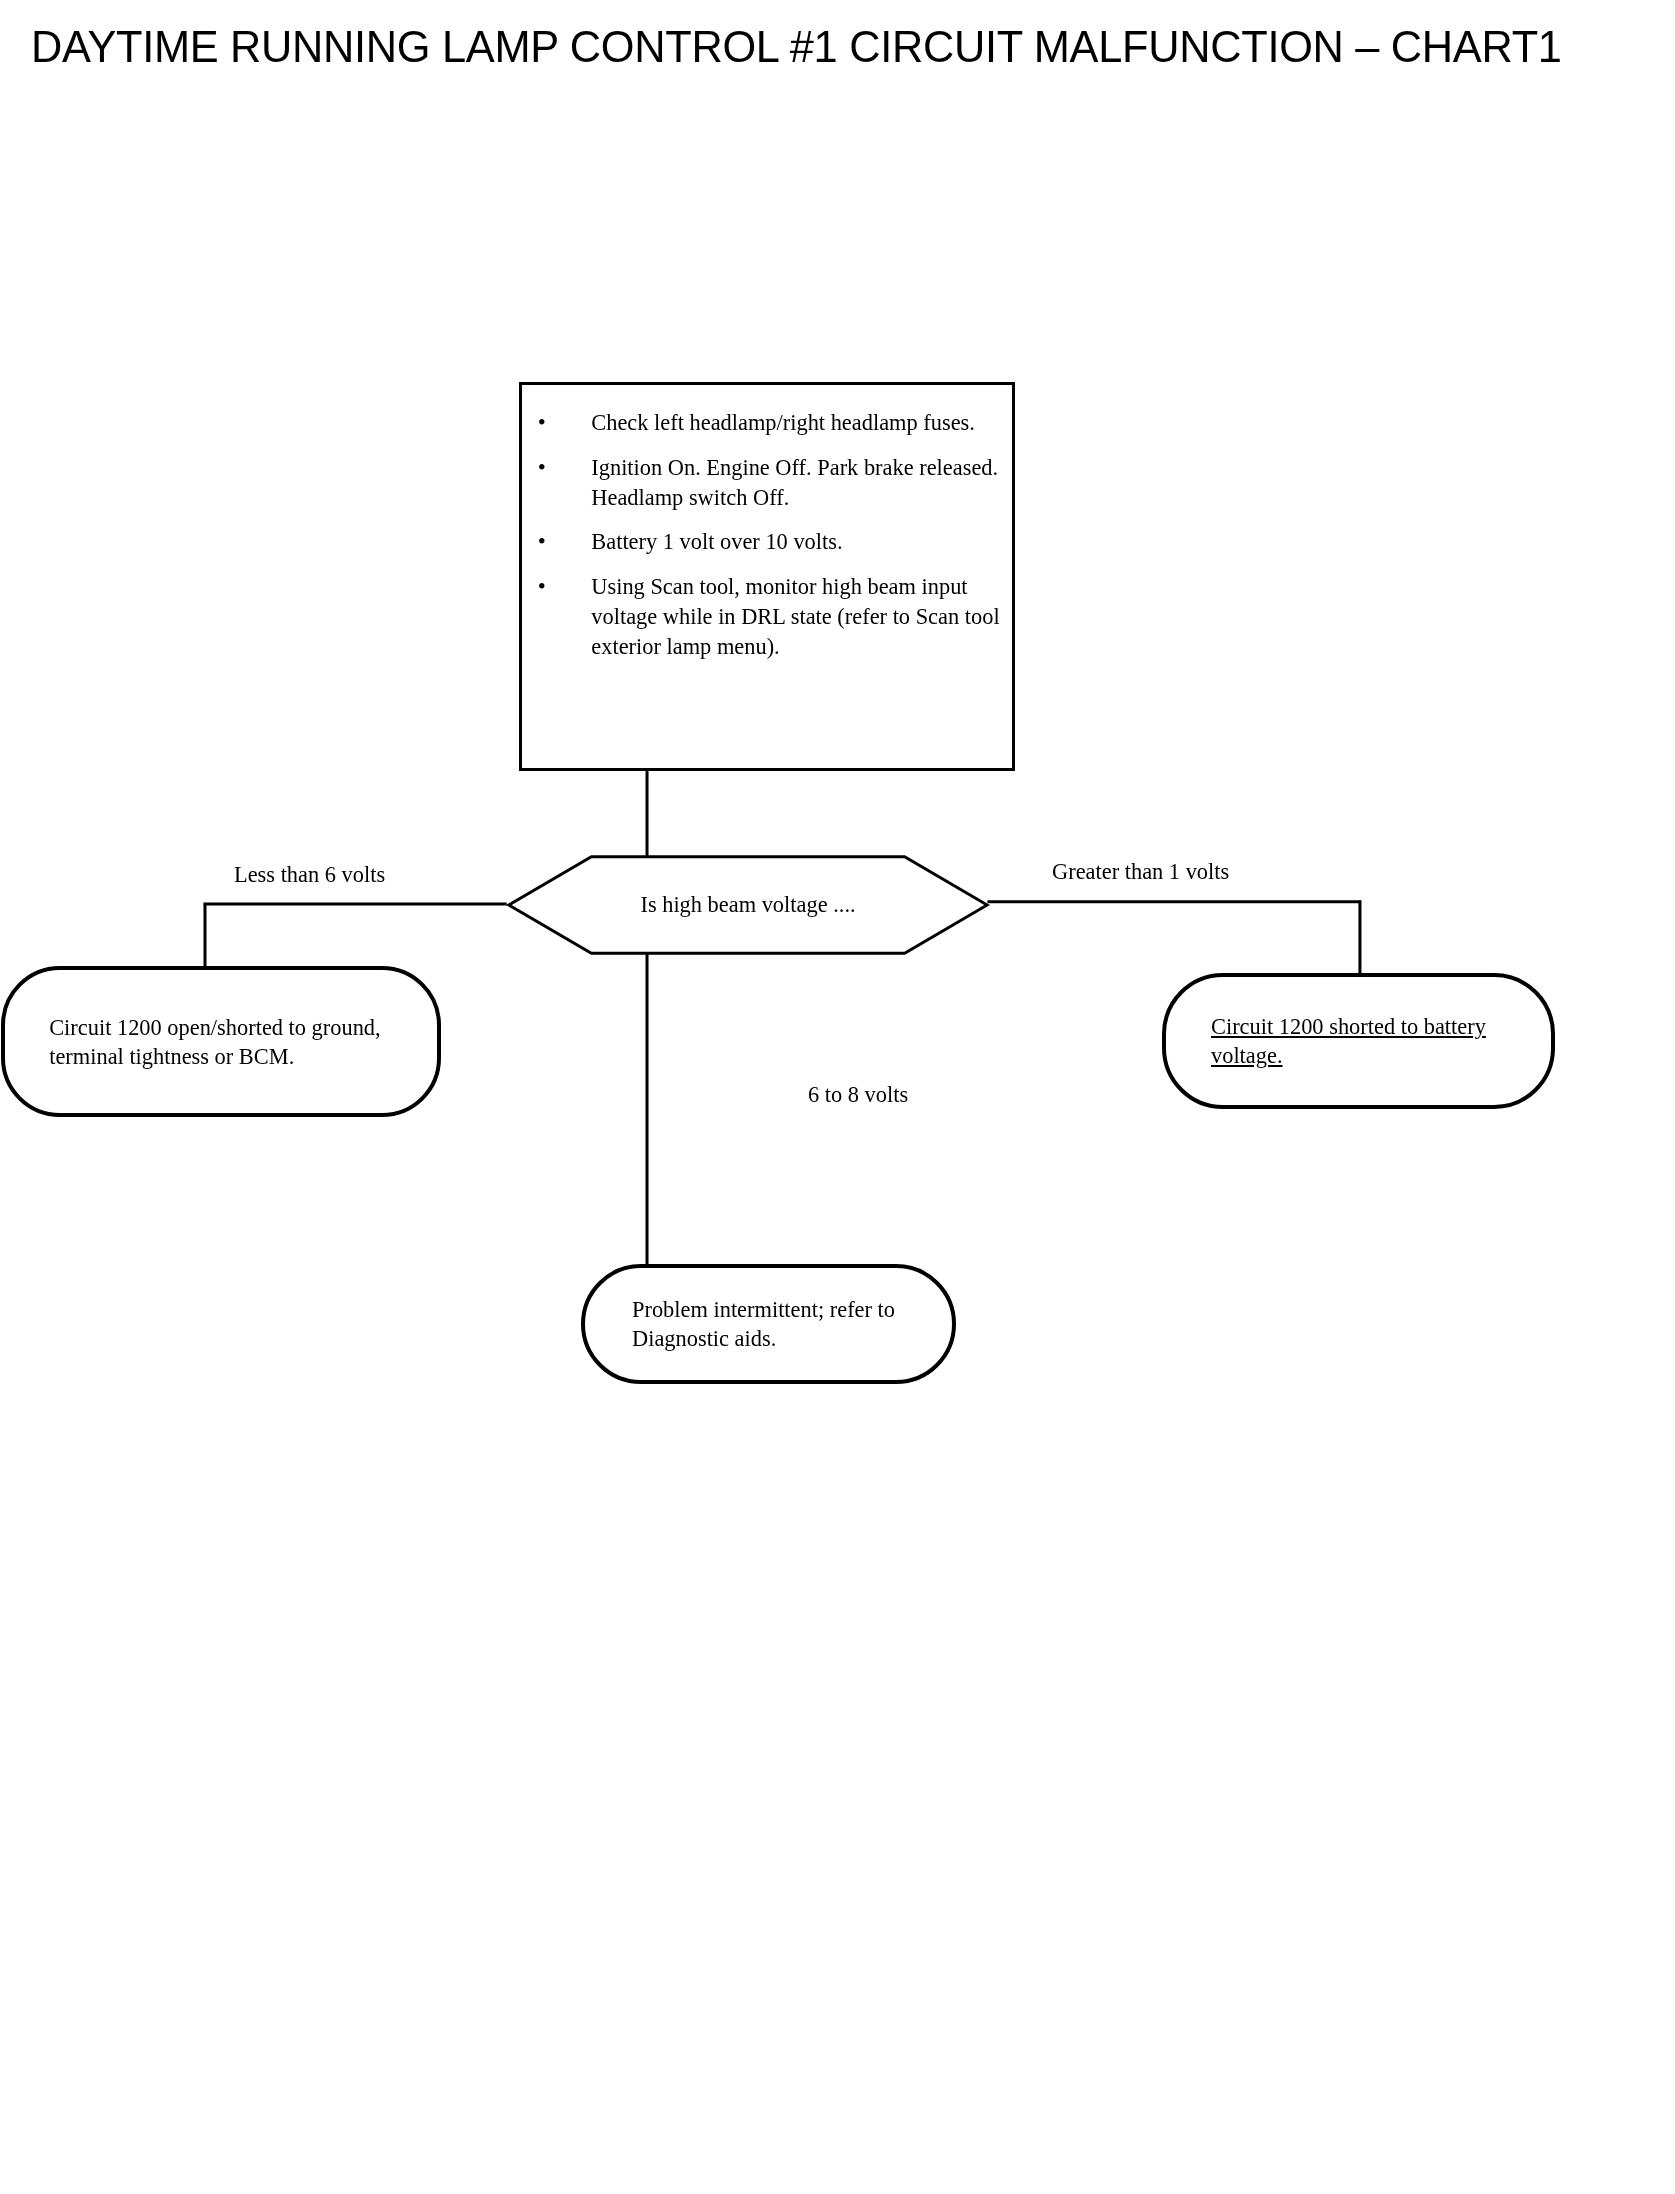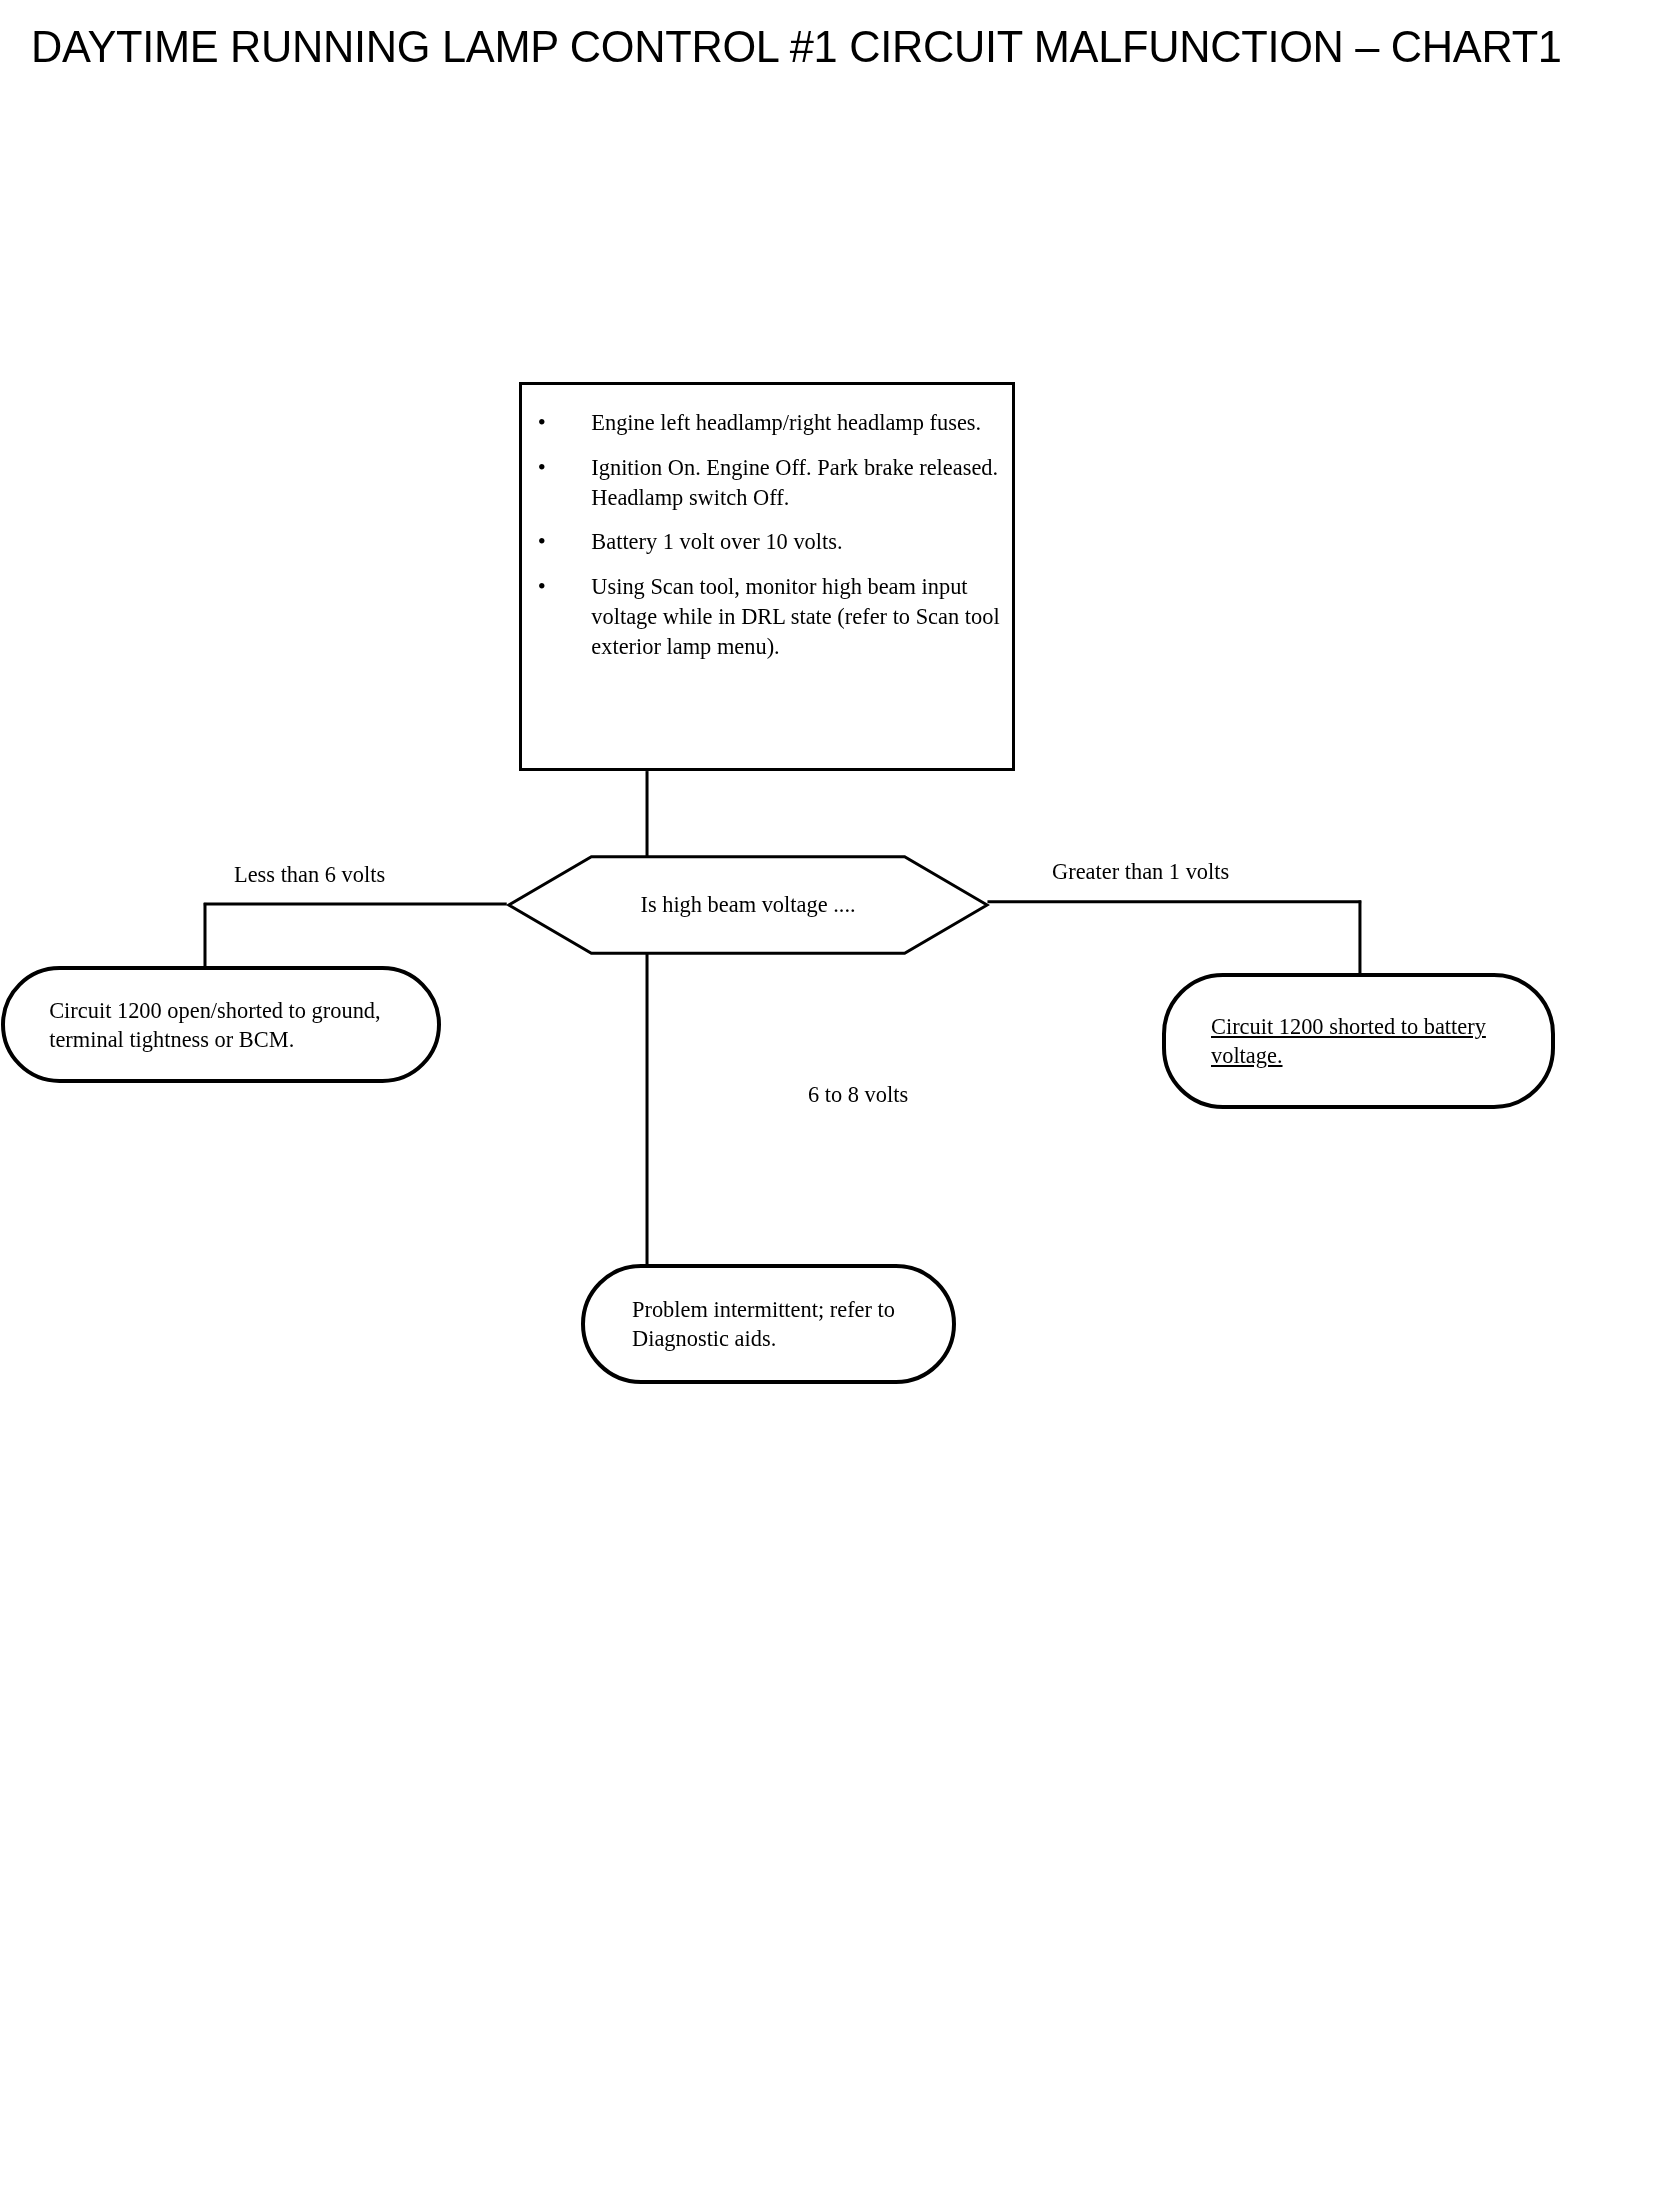--- a/index.html
+++ b/index.html
@@ -122,21 +122,21 @@
   .pill-text {
     font-size: 22.4px;
     line-height: 29px;
     color: #000000;
   }
 
   #outcome-low {
     left: 1.2px;
     top: 966px;
     width: 440px;
-    height: 117px;
+    height: 151px;
     border-radius: 59px;
   }
   #outcome-low .pill-text { padding-left: 44px; padding-right: 24px; }
 
   #outcome-high {
     left: 1162px;
     top: 973px;
     width: 393px;
     height: 136px;
     border-radius: 61px;
@@ -182,21 +182,21 @@
     <line x1="1070" y1="1576" x2="1070" y2="2093" stroke="#000000" stroke-width="5"></line>
 
     <line x1="1633" y1="1491" x2="2251" y2="1491" stroke="#000000" stroke-width="5"></line>
     <line x1="2249" y1="1489" x2="2249" y2="1611" stroke="#000000" stroke-width="5"></line>
   </svg>
 
   <div id="instruction-box">
     <div class="bullet-list">
       <div class="bullet-row">
         <span class="bullet-dot">•</span>
-        <span class="bullet-text">Engine left headlamp/right headlamp fuses.</span>
+        <span class="bullet-text">Check left headlamp/right headlamp fuses.</span>
       </div>
       <div class="bullet-row">
         <span class="bullet-dot">•</span>
         <span class="bullet-text">Ignition On. Engine Off. Park brake released. Headlamp switch Off.</span>
       </div>
       <div class="bullet-row">
         <span class="bullet-dot">•</span>
         <span class="bullet-text">Battery 1 volt over 10 volts.</span>
       </div>
       <div class="bullet-row">

